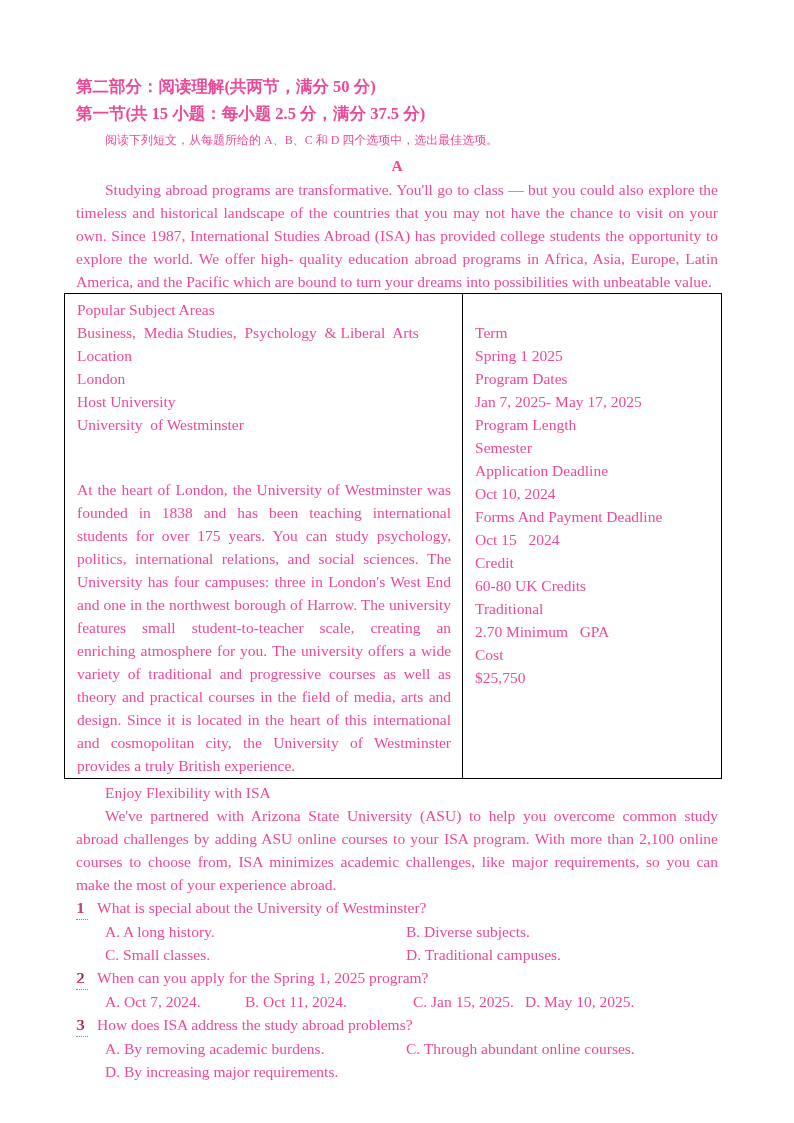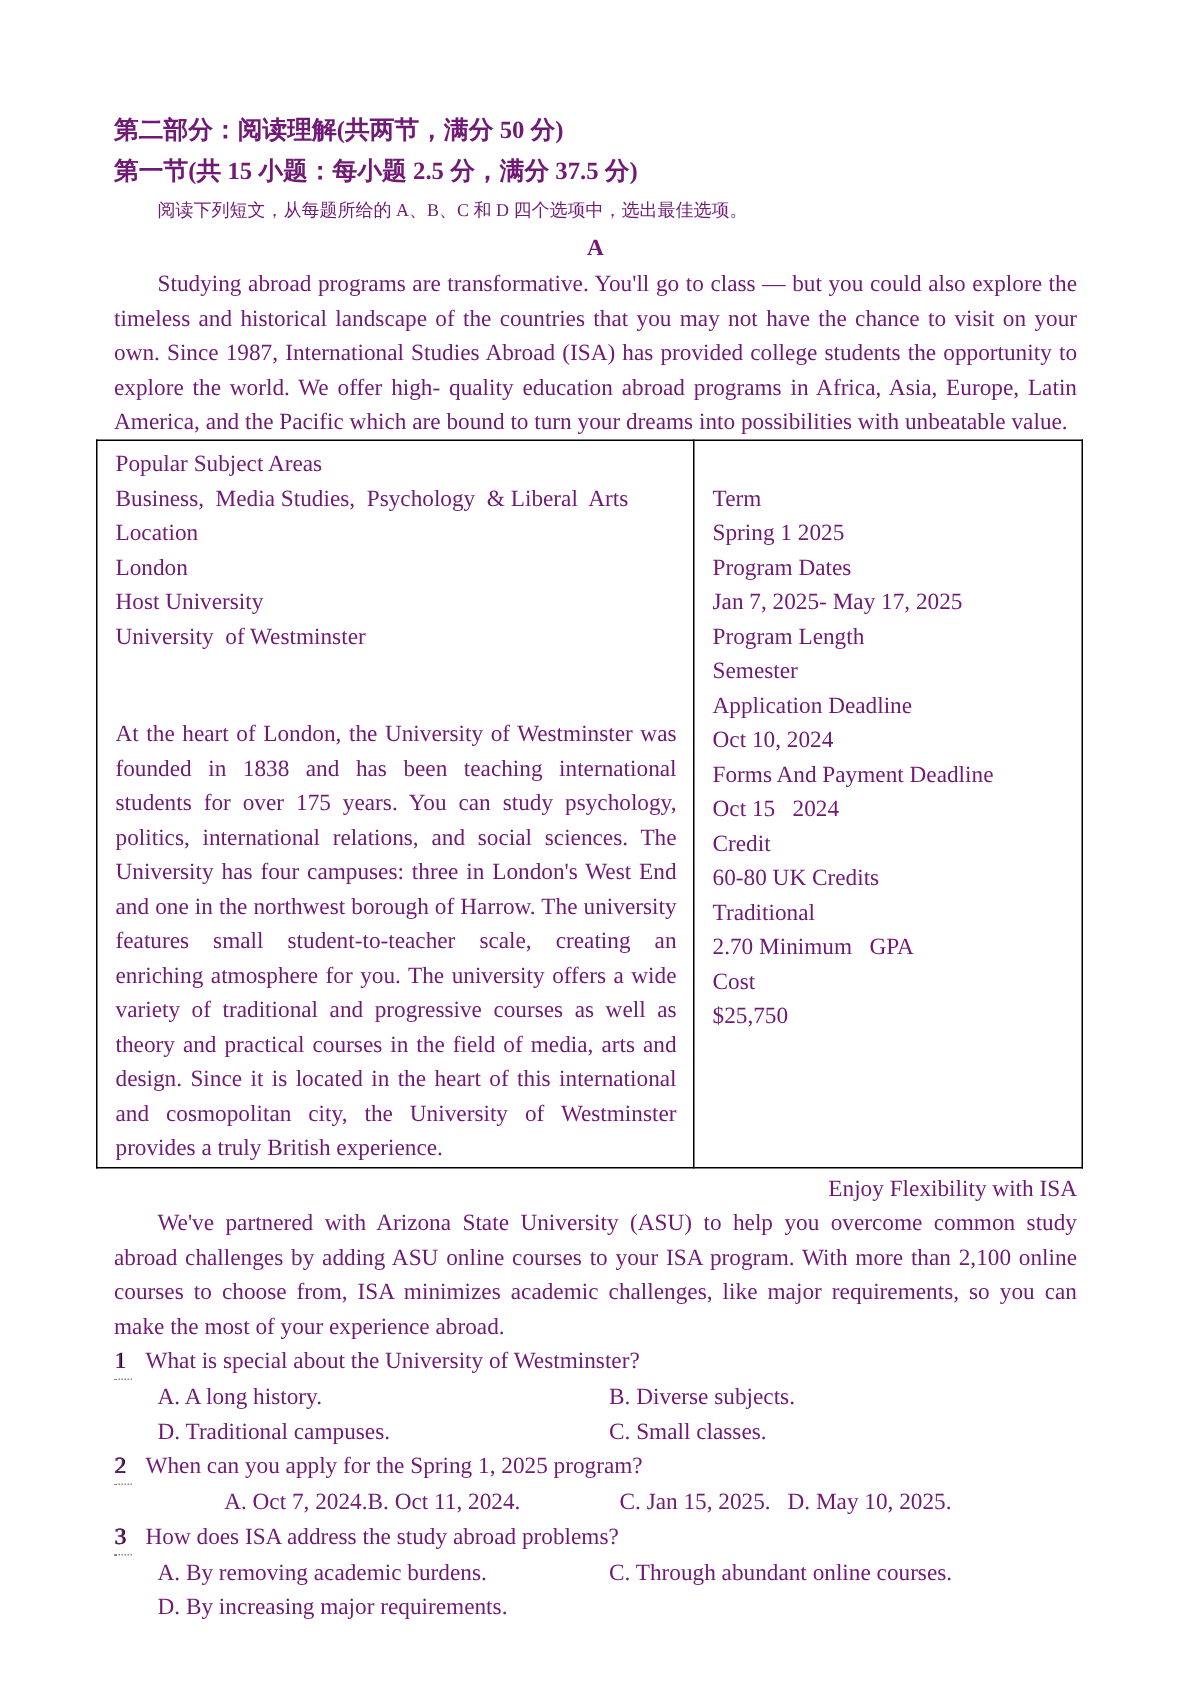--- a/index.html
+++ b/index.html
@@ -4,21 +4,21 @@
 <style>
   html, body { margin: 0; padding: 0; background: #ffffff; }
   .page {
     position: relative;
     width: 794px;
     height: 1123px;
     margin: 0 auto;
     box-sizing: border-box;
     padding: 73px 76px 0 76px;
     background: #ffffff;
-    color: #701a75;
+    color: #ec4899;
     font-family: "Liberation Serif", "DejaVu Serif", serif;
     font-size: 15.5px;
     overflow: hidden;
   }
   .cn-heading {
     font-weight: bold;
     font-size: 16.5px;
     line-height: 27px;
     white-space: pre-wrap;
   }
@@ -61,39 +61,38 @@
   .blank-line { height: 23px; }
   .cell-para {
     text-align: justify;
     line-height: 23px;
     margin-top: 42px;
   }
   .flex-heading {
     margin-left: 29px;
     margin-top: 2px;
     line-height: 23px;
-    text-align: right;
   }
   .question-line { line-height: 23px; }
   .q-num {
     display: inline-block;
     min-width: 12px;
     margin-right: 9px;
     border-bottom: 1px dotted #888888;
     text-shadow: 0.7px 0 #000000;
     letter-spacing: -0.5px;
   }
   .opt-grid {
     display: grid;
     grid-template-columns: 301px auto;
     margin-left: 29px;
     line-height: 23px;
   }
   .opt-row { margin-left: 29px; line-height: 23px; }
-  .opt-row .w1 { display: inline-block; width: 140px; text-align: right; }
+  .opt-row .w1 { display: inline-block; width: 140px; }
   .opt-row .w2 { display: inline-block; width: 168px; }
   .opt-row .w3 { display: inline-block; width: 112px; }
 </style>
 </head>
 <body>
 
 <div class="page">
 
   <div class="cn-heading">第二部分：阅读理解(共两节，满分 50 分)</div>
   <div class="cn-heading">第一节(共 15 小题：每小题 2.5 分，满分 37.5 分)</div>
@@ -140,22 +139,22 @@
 
   <div class="flex-heading">Enjoy Flexibility  with ISA</div>
   <p class="body-p indent">We've partnered with Arizona State University (ASU) to help you overcome common study abroad challenges by adding ASU online courses to your ISA program. With more than 2,100 online courses to choose from, ISA minimizes academic challenges, like major requirements, so you can make the most of your experience abroad.</p>
 
   <div class="question-line">
     <span class="q-num">1</span><span class="q-text">What is special about the University of Westminster?</span>
   </div>
   <div class="opt-grid">
     <span>A. A long history.</span>
     <span>B. Diverse subjects.</span>
+    <span>C. Small classes.</span>
     <span>D. Traditional campuses.</span>
-    <span>C. Small classes.</span>
   </div>
 
   <div class="question-line">
     <span class="q-num">2</span><span class="q-text">When can you apply for the Spring 1, 2025 program?</span>
   </div>
   <div class="opt-row">
     <span class="w1">A. Oct 7, 2024.</span><span class="w2">B. Oct 11, 2024.</span><span class="w3">C. Jan 15, 2025.</span><span>D. May 10, 2025.</span>
   </div>
 
   <div class="question-line">

